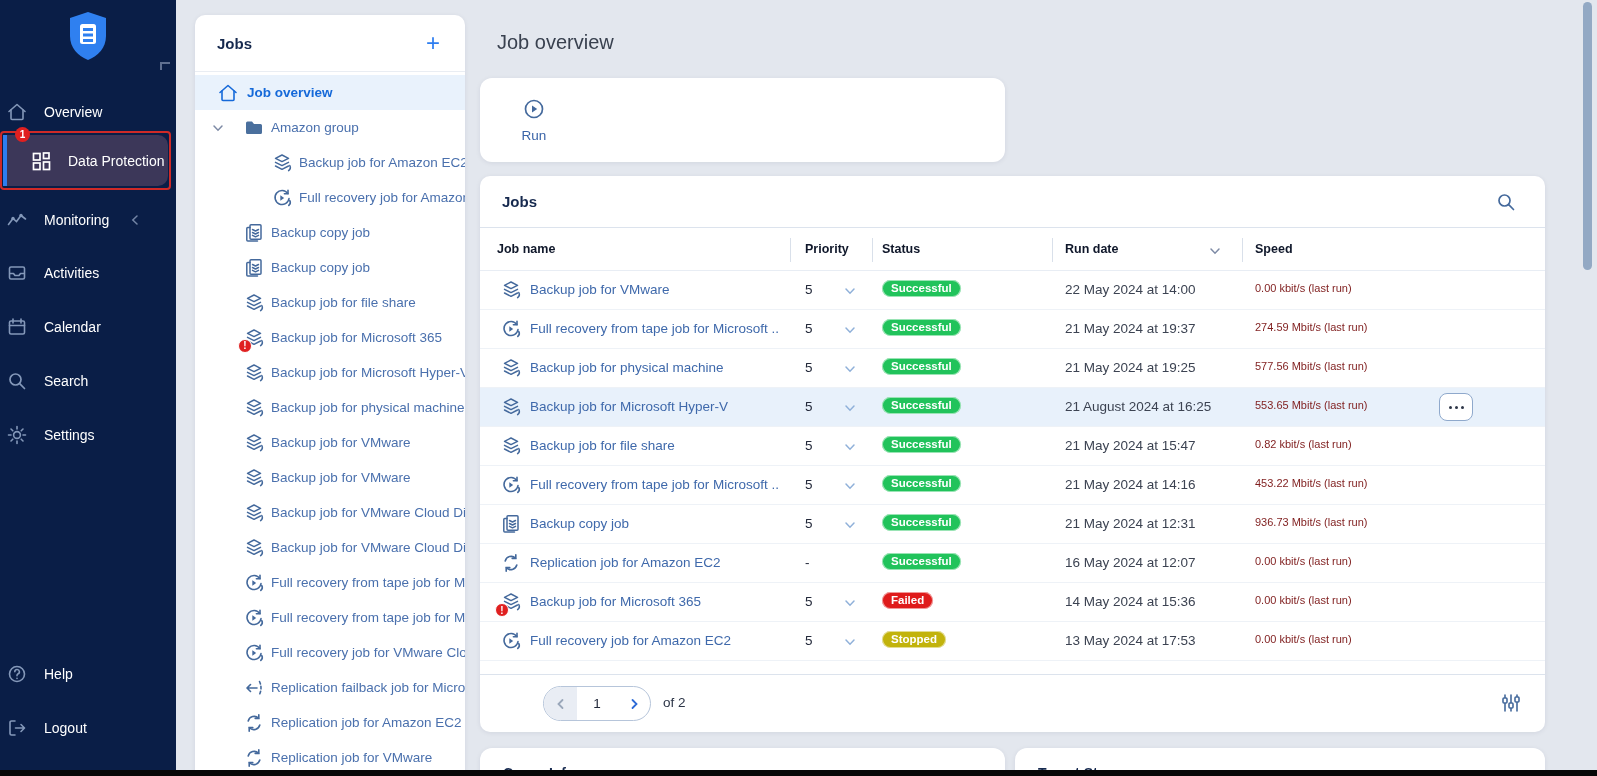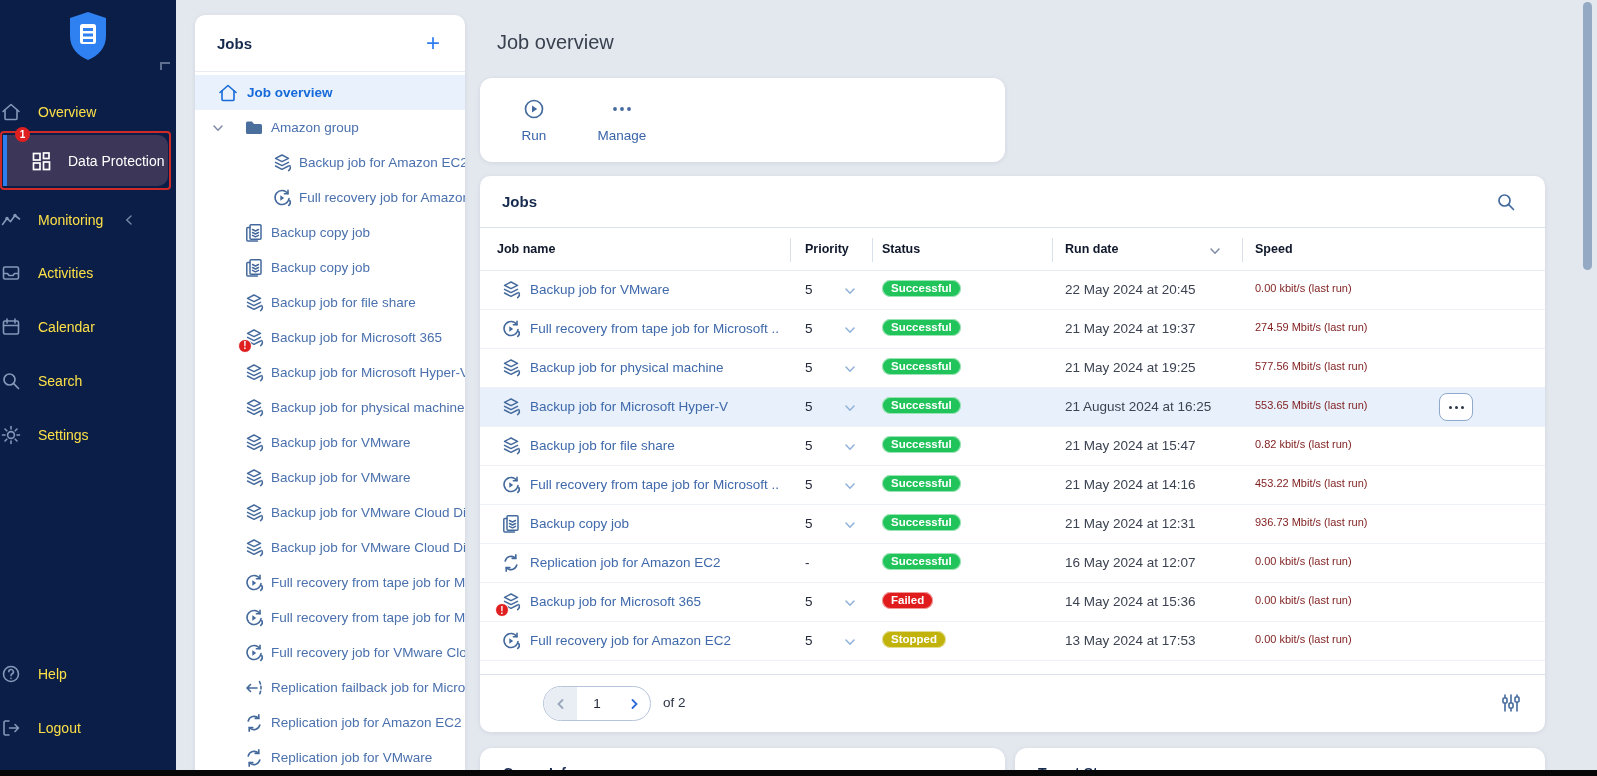--- a/index.html
+++ b/index.html
@@ -5,22 +5,22 @@
   * { margin:0; padding:0; box-sizing:border-box; }
   html,body { width:1597px; height:776px; overflow:hidden; }
   body { font-family:"Liberation Sans", sans-serif; background:#e3e7ee; position:relative; }
   #app { position:absolute; inset:0; }
 
   
   .sidebar { position:absolute; left:0; top:0; width:176px; height:776px; background:#0a1e47; }
   .logo { position:absolute; left:66px; top:10px; width:44px; height:52px; }
   .corner-glyph { position:absolute; left:160px; top:62px; width:10px; height:8px;
     border-top:2px solid #5f6f90; border-left:2px solid #5f6f90; }
-  .nav-item { position:absolute; left:0; width:176px; height:34px; display:flex; align-items:center;
-    gap:16px; color:#fde047; font-size:14px; cursor:pointer; }
+  .nav-item { position:absolute; left:6px; width:176px; height:34px; display:flex; align-items:center;
+    gap:16px; color:#ffffff; font-size:14px; cursor:pointer; }
   .nav-item .nicon { width:22px; height:22px; flex:0 0 22px; color:#8498b9; display:flex; align-items:center; justify-content:center; position:relative;}
   .nav-annotation { position:absolute; left:0; top:131px; width:171px; height:59px;
     border:2px solid #cf2a27; border-radius:4px; }
   .nav-selected-pill { position:absolute; left:1px; top:2px; width:165px; height:51px;
     background:#3c3759; border-radius:0 10px 10px 0; display:flex; align-items:center;
     padding-left:27px; gap:16px; color:#ffffff; font-size:14px; cursor:pointer; }
   .nav-selected-pill::before { content:""; position:absolute; left:0; top:0; bottom:0; width:4px; background:#2e7ef0; }
   .nav-selected-pill .nicon { color:#ffffff; }
   .nav-badge { position:absolute; left:12px; top:-8px; min-width:15px; height:15px; background:#e02020;
     border-radius:8px; color:#fff; font-size:10px; font-weight:bold; display:flex; align-items:center; justify-content:center; }
@@ -473,30 +473,20 @@
   <div class="actions-card" id="actions-card">
       <div class="action-btn">
        <span>
           <svg width="24" height="24" viewBox="0 0 24 24" fill="none" stroke="currentColor" stroke-width="1.7">
             <circle cx="12" cy="12" r="8.5"></circle>
             <path d="M10 8.5 L15.2 12 L10 15.5 Z" fill="currentColor" stroke="none"></path>
           </svg>
         </span>
        <span class="albl">Run</span>
      </div>
-      <div class="action-btn">
-       <span>
-          <svg width="24" height="24" viewBox="0 0 24 24" fill="currentColor">
-            <circle cx="5" cy="12" r="1.9"></circle>
-            <circle cx="12" cy="12" r="1.9"></circle>
-            <circle cx="19" cy="12" r="1.9"></circle>
-          </svg>
-        </span>
-       <span class="albl">Manage</span>
-     </div>
     </div>
 
   <div class="table-card">
     <div class="tc-head">
       <span class="tc-title">Jobs</span>
       <span class="tc-search">
         <svg width="22" height="22" viewBox="0 0 22 22" fill="none" stroke="currentColor" stroke-width="1.7" stroke-linecap="round">
           <circle cx="9.5" cy="9.5" r="5.5"></circle>
             <path d="M13.7 13.7 L18.5 18.5"></path>
         </svg>
@@ -529,21 +519,21 @@
             </svg>
           </span>
        <a class="cname">Backup job for VMware</a>
        <span class="cprio">5</span>
        <span class="cprio-ch">
             <svg width="14" height="14" viewBox="0 0 14 14" fill="none" stroke="currentColor" stroke-width="1.5" stroke-linecap="round">
               <path d="M3 5 L7 9.2 L11 5"></path>
             </svg>
           </span>
        <span class="badge success">Successful</span>
-       <span class="cdate">22 May 2024 at 20:45</span>
+       <span class="cdate">22 May 2024 at 14:00</span>
        <span class="cspeed">0.00 kbit/s (last run)</span>
 
      </div>
         <div class="trow">
        <span class="cicon">
             <svg width="22" height="22" viewBox="0 0 22 22" fill="none" stroke="currentColor" stroke-width="1.6" stroke-linecap="round">
               <path d="M16.8 6.5 A7 7 0 1 0 18 11.5"></path>
               <path d="M17 3.2 V6.8 H13.4"></path>
               <path d="M9.3 8.3 L13.2 11 L9.3 13.7 Z" fill="currentColor" stroke="none"></path>
               <path d="M18.8 13.5 Q20.2 16.3 17.8 18.4"></path>

